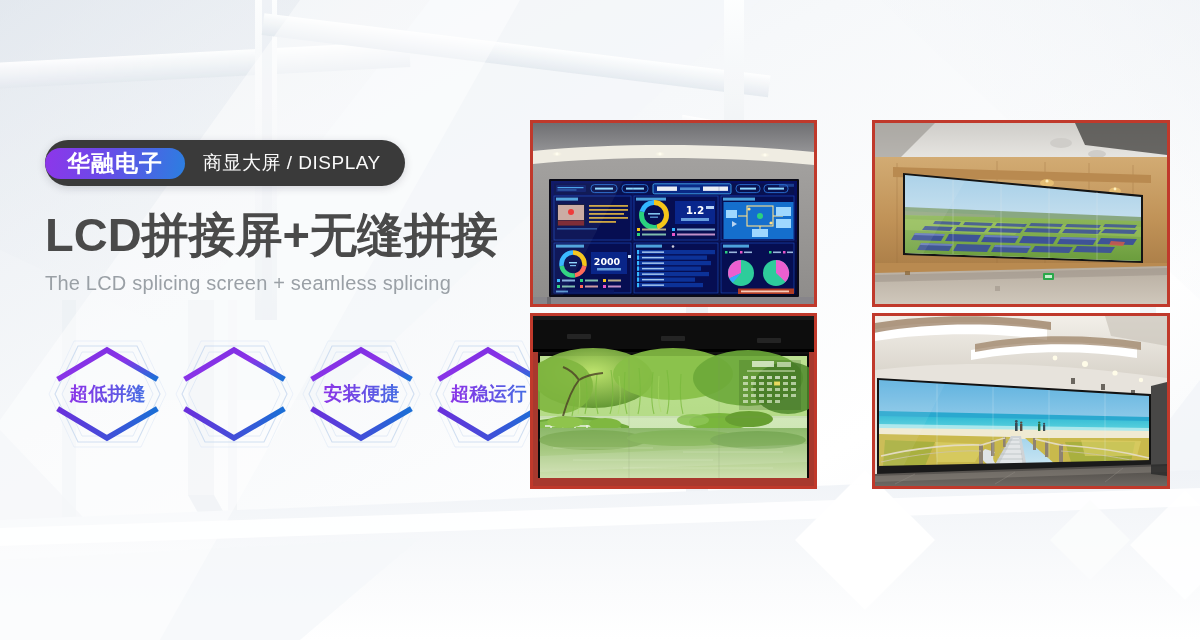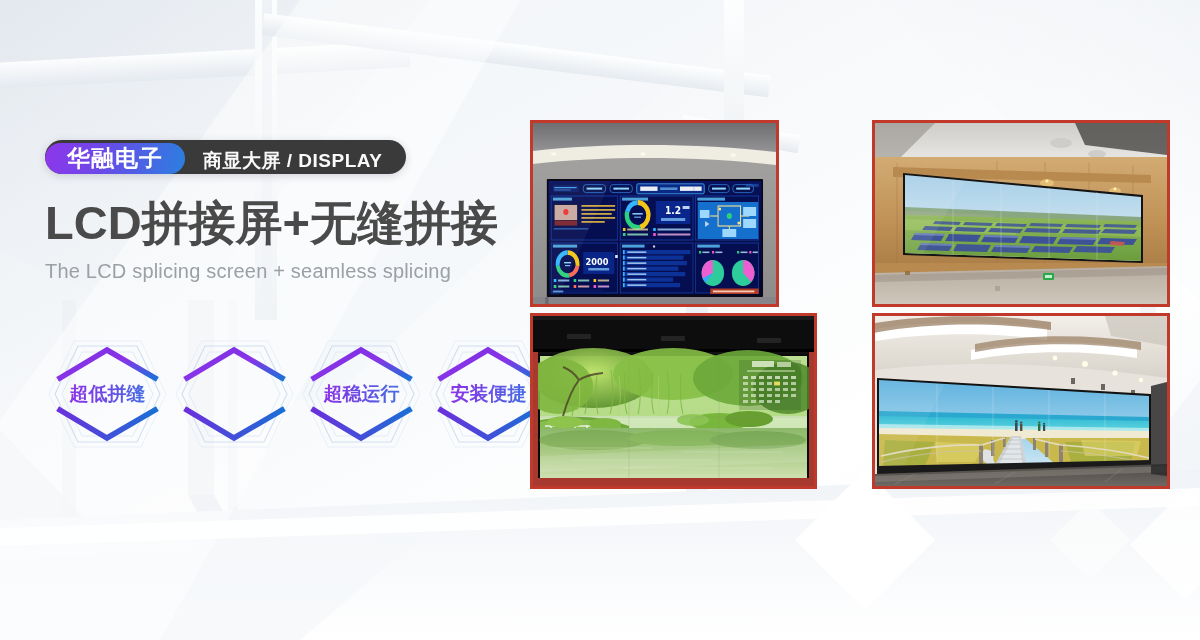--- a/index.html
+++ b/index.html
@@ -15,34 +15,34 @@
 
   
   .bg{position:absolute;inset:0;overflow:hidden;}
   .bg svg{position:absolute;inset:0;}
 
   
   .left-col{position:absolute;left:45px;top:140px;width:470px;}
 
   
   .brand-pill{
-    display:inline-flex;align-items:flex-end;height:34px;border-radius:23px;
+    display:inline-flex;align-items:center;height:46px;border-radius:23px;
     background:#3a3a3a;overflow:hidden;
     box-shadow:0 2px 8px rgba(40,40,60,.18);
   }
   .brand-left{
     display:flex;align-items:center;justify-content:center;
     padding:0 22px;border-radius:23px;
     background:linear-gradient(100deg,#8e36ea 0%,#6a4ae8 42%,#2b7fe0 100%);
     color:#fff;font-size:23px;font-weight:bold;letter-spacing:1px;
     position:relative;z-index:2;
   }
   .brand-right{
     display:flex;align-items:center;padding:0 24px 0 18px;
-    color:#fafafa;font-size:19px;font-weight:bold;letter-spacing:.5px;
+    color:#fafafa;font-size:19px;font-weight:normal;letter-spacing:.5px;
   }
 
   
   .headline{
     margin-top:24px;
     font-size:47px;font-weight:bold;color:#4a4a4a;letter-spacing:0px;
     white-space:nowrap;line-height:1.05;
   }
   .subhead{
     margin-top:13px;
@@ -62,21 +62,21 @@
     -webkit-text-fill-color:transparent;color:#6a45e0;
   }
 
   
   .photo{
     position:absolute;border:3px solid #c0392b;background:#111;
     overflow:hidden;box-sizing:border-box;
   }
   .photo .inner{position:absolute;inset:0;overflow:hidden;}
   .photo svg{display:block;width:100%;height:100%;}
-  #photo-tl{left:530px;top:120px;width:249px;height:187px;}
+  #photo-tl{left:530px;top:120px;width:287px;height:187px;}
   #photo-tr{left:872px;top:120px;width:298px;height:187px;}
   #photo-bl{left:530px;top:313px;width:287px;height:176px;}
   #photo-br{left:872px;top:313px;width:298px;height:176px;}
 </style>
 </head>
 <body>
 
 <div id="banner">
 
   <div class="bg">
@@ -191,32 +191,32 @@
     </div>
 
     <div class="feature">
       <svg width="119" height="112" viewBox="0 0 119 112">
         <polygon points="30,8 89,8 112,56 89,104 30,104 7,56" fill="none" stroke="#c9d9ee" stroke-width="1.1" opacity=".85"></polygon>
         <polygon points="34,14 85,14 105,56 85,98 34,98 14,56" fill="none" stroke="#d8e4f3" stroke-width="1" opacity=".7"></polygon>
         <polygon points="26,3 93,3 118,56 93,109 26,109 1,56" fill="none" stroke="#dde8f5" stroke-width="1" opacity=".55"></polygon>
         <polyline points="12,40 59,12 107,40" fill="none" stroke="url(#chv1)" stroke-width="5.5" stroke-linejoin="miter" stroke-linecap="square"></polyline>
         <polyline points="12,72 59,100 107,72" fill="none" stroke="url(#chv1b)" stroke-width="5.5" stroke-linejoin="miter" stroke-linecap="square"></polyline>
       </svg>
-      <div class="feature-label">超稳运行</div>
+      <div class="feature-label">安装便捷</div>
     </div>
 
     <div class="feature">
       <svg width="119" height="112" viewBox="0 0 119 112">
         <polygon points="30,8 89,8 112,56 89,104 30,104 7,56" fill="none" stroke="#c9d9ee" stroke-width="1.1" opacity=".85"></polygon>
         <polygon points="34,14 85,14 105,56 85,98 34,98 14,56" fill="none" stroke="#d8e4f3" stroke-width="1" opacity=".7"></polygon>
         <polygon points="26,3 93,3 118,56 93,109 26,109 1,56" fill="none" stroke="#dde8f5" stroke-width="1" opacity=".55"></polygon>
         <polyline points="12,40 59,12 107,40" fill="none" stroke="url(#chv1)" stroke-width="5.5" stroke-linejoin="miter" stroke-linecap="square"></polyline>
         <polyline points="12,72 59,100 107,72" fill="none" stroke="url(#chv1b)" stroke-width="5.5" stroke-linejoin="miter" stroke-linecap="square"></polyline>
       </svg>
-      <div class="feature-label">安装便捷</div>
+      <div class="feature-label">超稳运行</div>
     </div>
   </div>
 
   <div class="photo" id="photo-tl">
     <div class="inner">
     <svg viewBox="0 0 281 181" preserveAspectRatio="none">
       <defs>
         <linearGradient id="ceil" x1="0" y1="0" x2="0" y2="1">
           <stop offset="0%" stop-color="#6f6f72"></stop>
               <stop offset="100%" stop-color="#9a9a9c"></stop>

